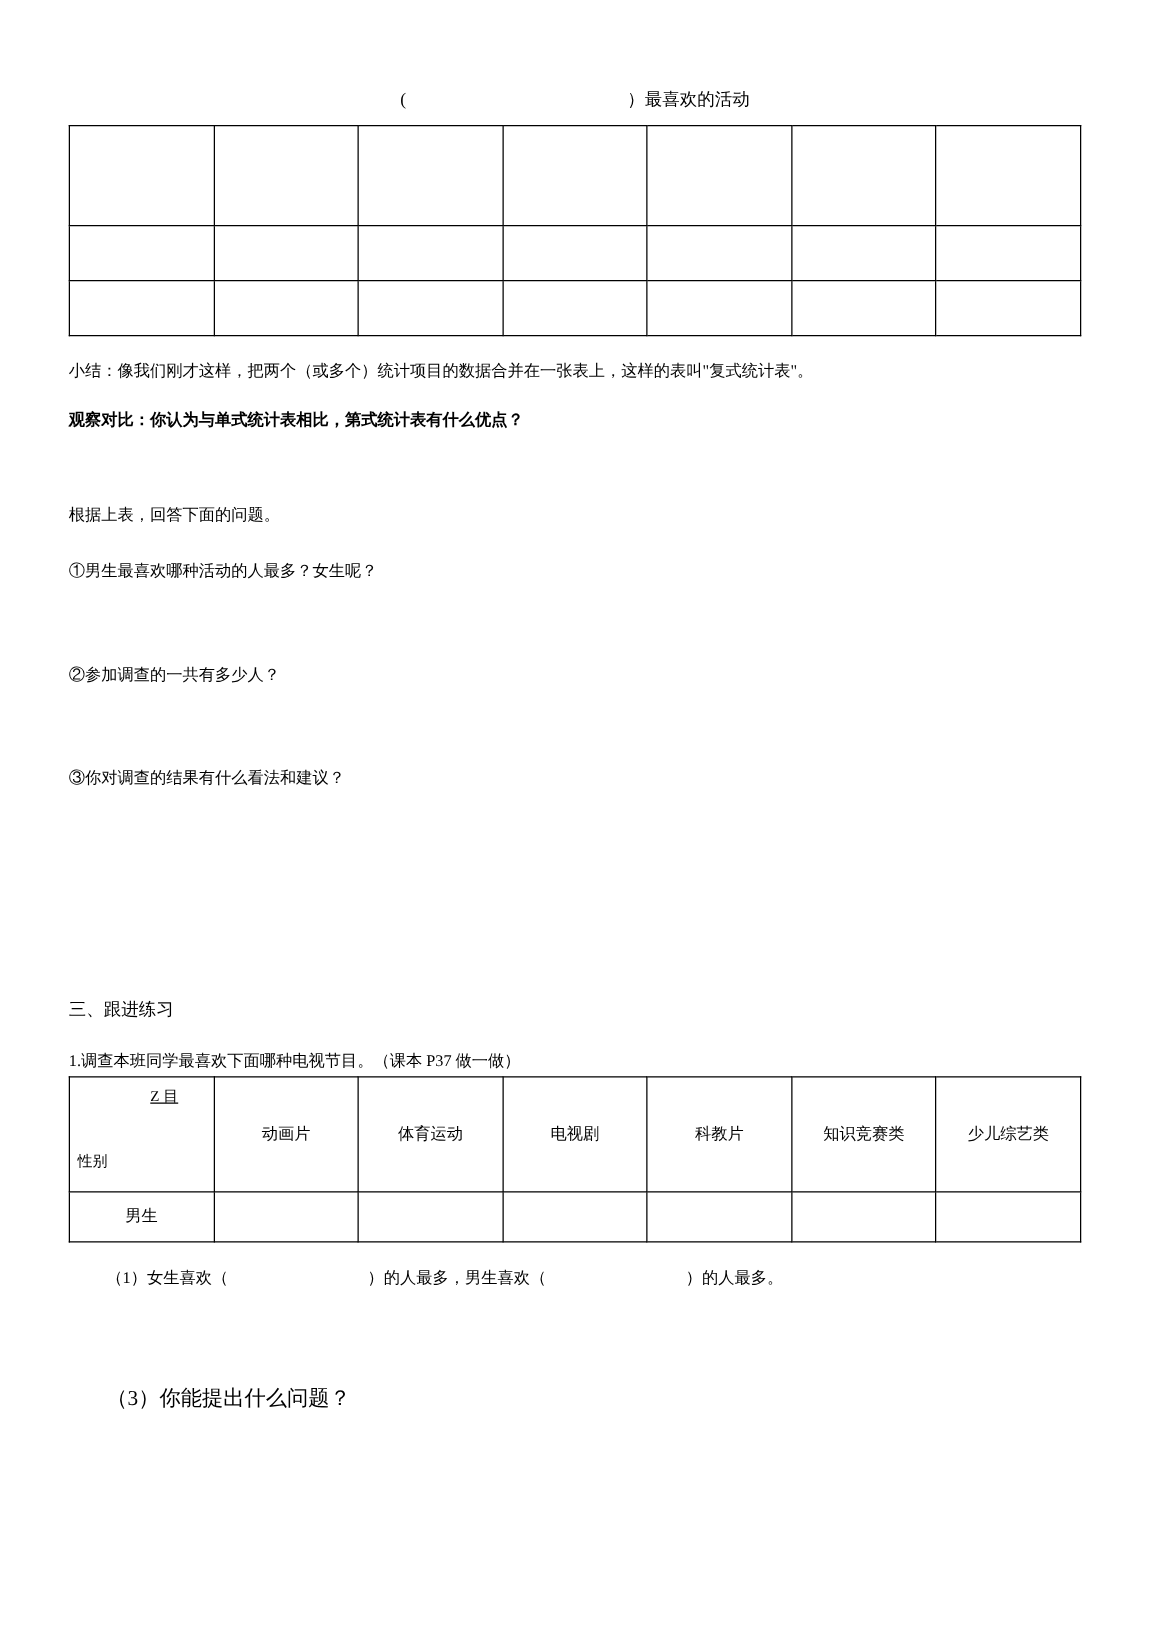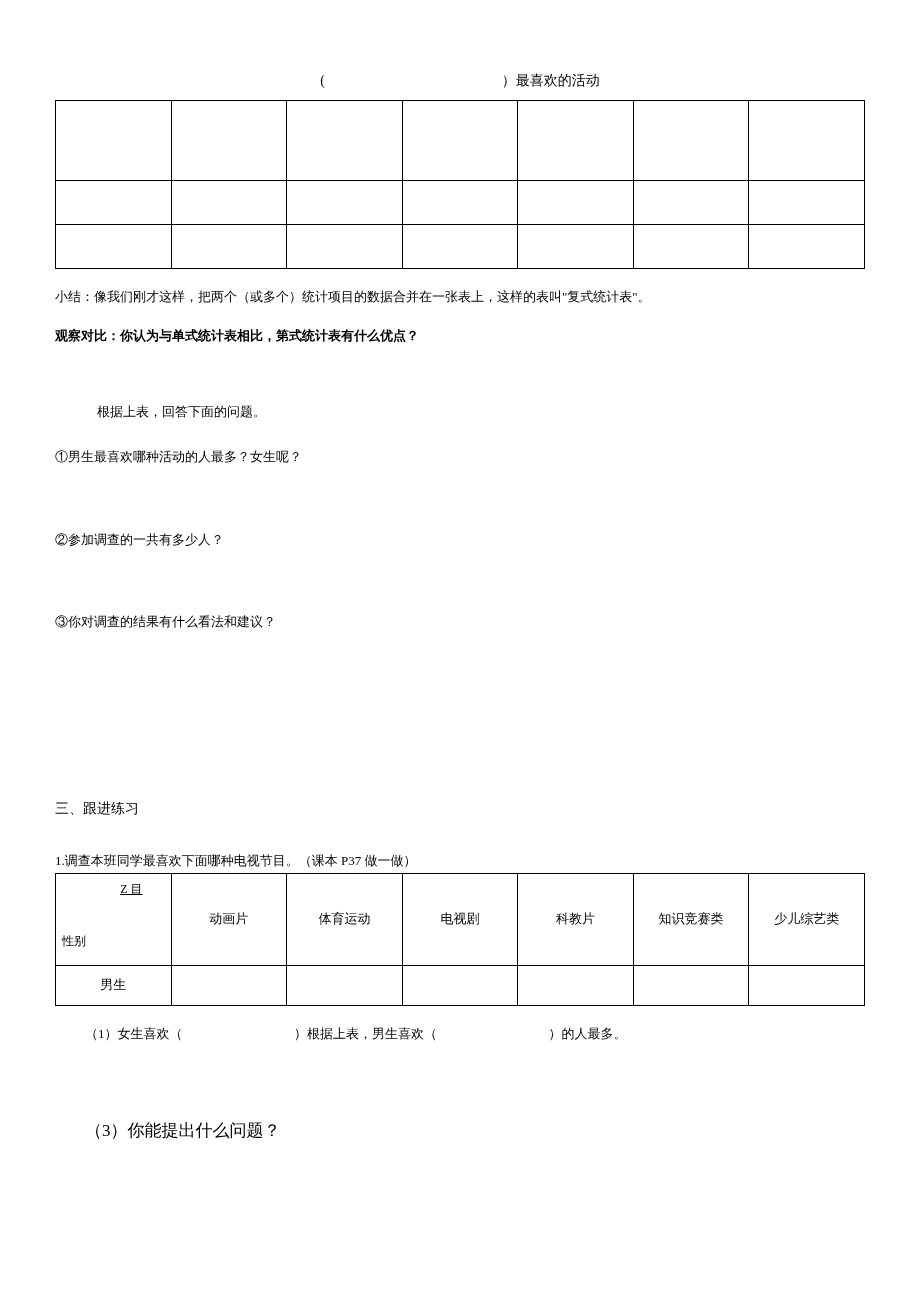--- a/index.html
+++ b/index.html
@@ -28,27 +28,27 @@
     border: 1px solid #000;
     text-align: center;
     vertical-align: middle;
     font-weight: normal;
     font-size: 13px;
   }
   .tbl1 td { height: 44px; }
   .tbl1 tr:first-child td { height: 80px; }
   .summary { margin-top: 18px; font-size: 13px; }
   .obs { margin-top: 18px; font-size: 13px; font-weight: bold; }
-  .qprompt { margin-top: 55px; font-size: 13px; margin-left: 42px; }
+  .qprompt { margin-top: 55px; font-size: 13px; }
   .q { margin-top: 24px; font-size: 13px; }
   .q2 { margin-top: 62px; font-size: 13px; }
   .q3 { margin-top: 62px; font-size: 13px; }
   .section3 { margin-top: 165px; }
   .section3-title { font-weight: normal; font-size: 14px; }
-  .survey-line { margin-top: 30px; font-size: 13px; }
+  .survey-line { margin-top: 18px; font-size: 13px; }
   .tbl2-wrap { margin-top: 2px; }
   .tbl2 td, .tbl2 th { height: 40px; }
   .tbl2 .hdr { height: 92px; }
   .diag-cell { position: relative; padding: 0; }
   .diag-top { position: absolute; top: 6px; right: 28px; font-size: 12px; text-decoration: underline; }
   .diag-bot { position: absolute; bottom: 14px; left: 6px; font-size: 12px; }
   .sub-q { margin-top: 18px; font-size: 13px; padding-left: 30px; }
   .sub-q2 { margin-top: 38px; font-size: 13px; padding-left: 30px; }
   .sub-q3 { margin-top: 72px; font-size: 17px; padding-left: 30px; }
   .gap-paren { display: inline-block; }
@@ -134,20 +134,20 @@
             <td></td>
             <td></td>
       </tr>
     </tbody>
       </table>
   </div>
 
   <p class="sub-q">
     <span>（1）女生喜欢（</span>
     <span class="gap-paren" style="width:105px;"></span>
-    <span>）根据上表，男生喜欢（</span>
+    <span>）的人最多，男生喜欢（</span>
     <span class="gap-paren" style="width:105px;"></span>
     <span>）的人最多。</span>
   </p>
 
 
   <p class="sub-q3">（3）你能提出什么问题？</p>
 </div>
 
 </body></html>

